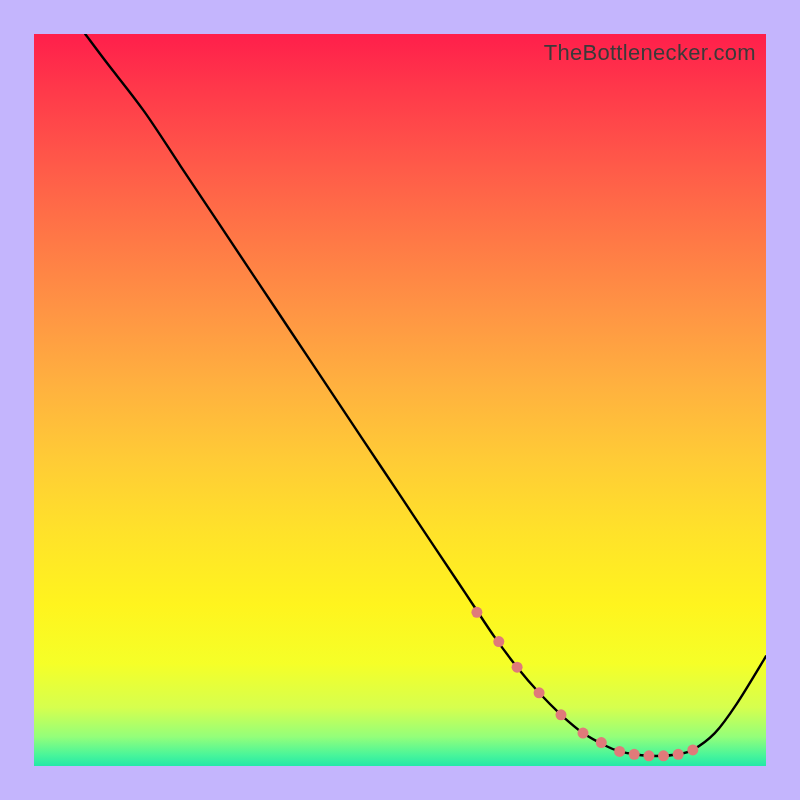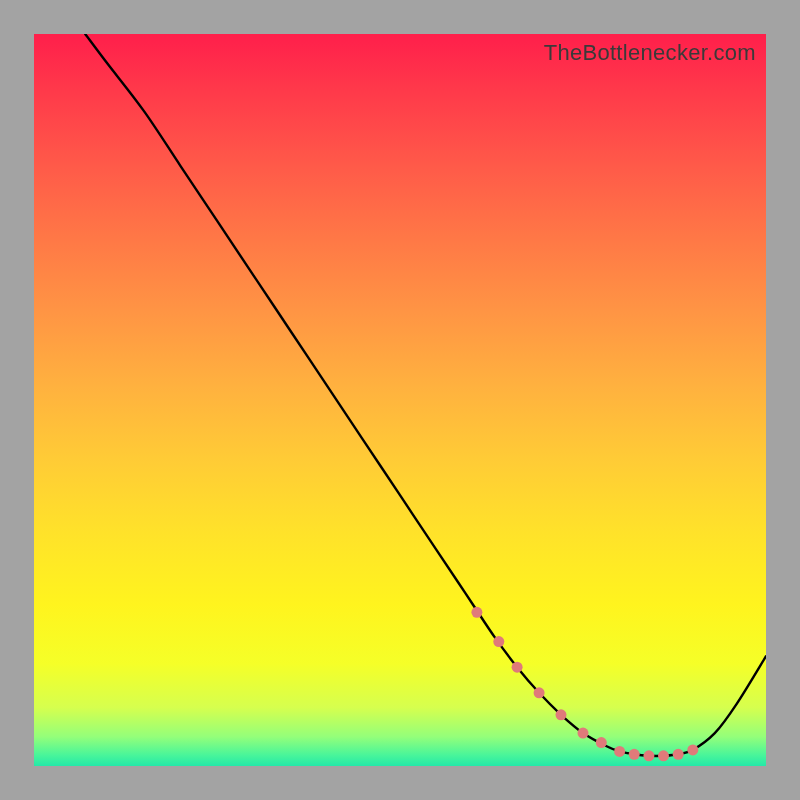--- a/index.html
+++ b/index.html
@@ -8,21 +8,21 @@
     width: 800px;
     height: 800px;
     background: #000;
     font-family: Arial, Helvetica, sans-serif;
     overflow: hidden;
   }
   .frame {
     position: relative;
     width: 800px;
     height: 800px;
-    background: #a3a3a3;
+    background: #c4b5fd;
   }
   .plot {
     position: absolute;
     left: 34px;
     top: 34px;
     width: 732px;
     height: 732px;
     overflow: hidden;
   }
   .gradient {

